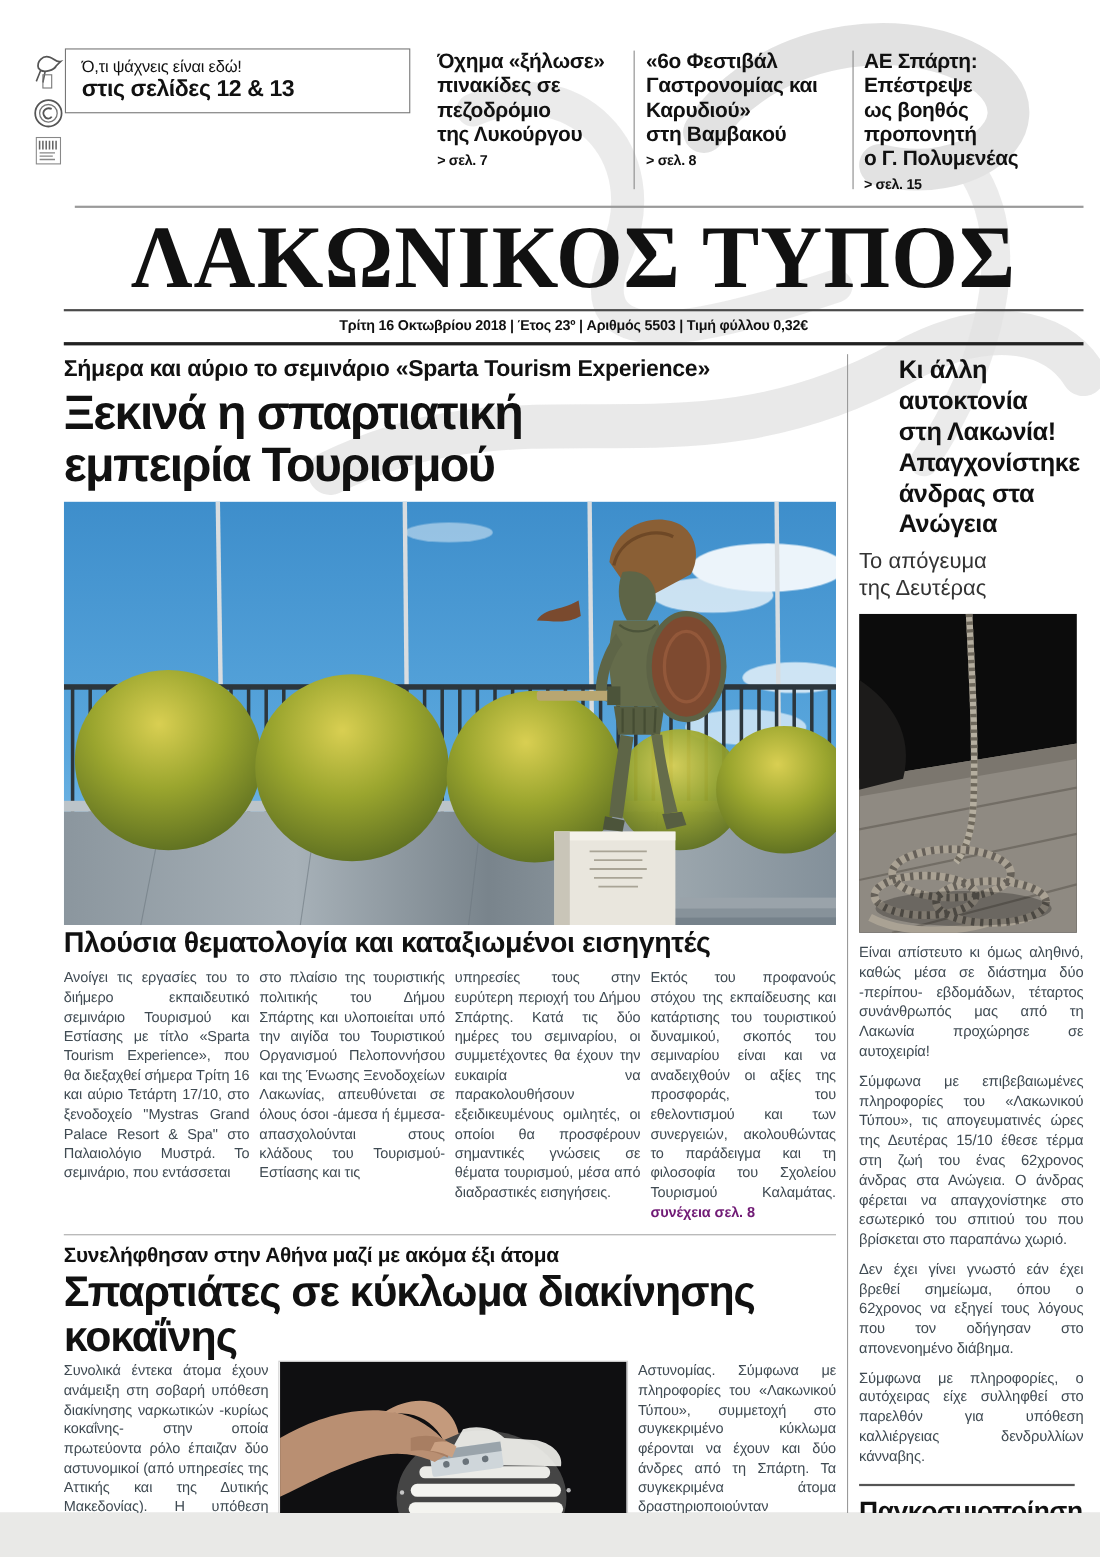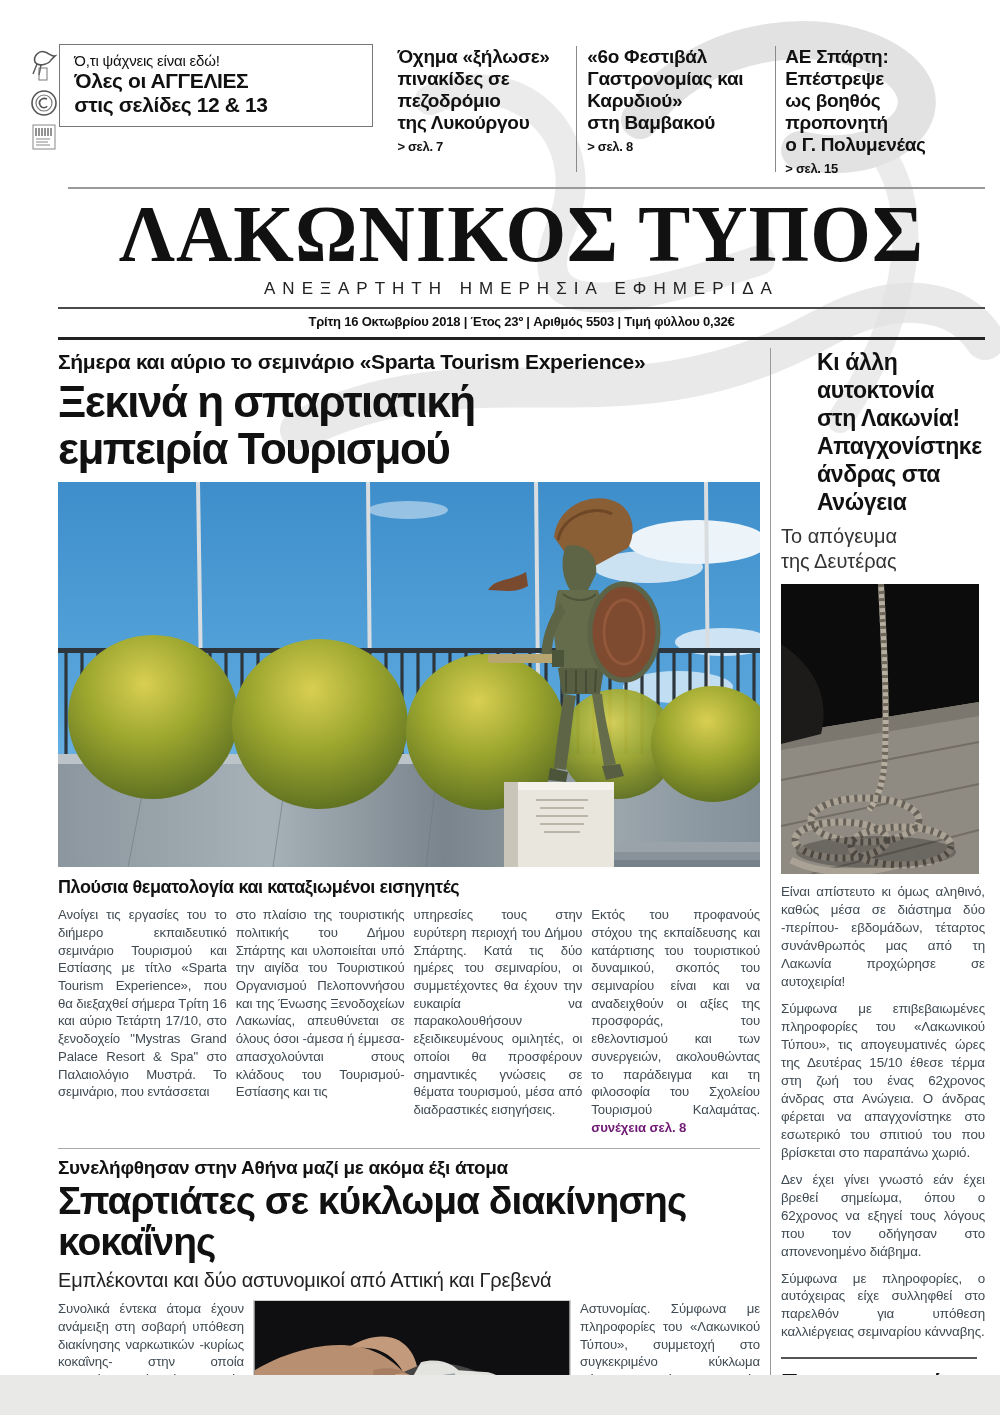--- a/index.html
+++ b/index.html
@@ -34,21 +34,21 @@
 
   
   .content { display:flex; padding:8px 15px 0 58px; }
   .main-col { width:702px; margin-right:10px; }
   .sidebar { width:215px; border-left:1px solid #9a9a9a; padding-left:10px; }
 
   
   .kicker { font-size:21px; font-weight:700; letter-spacing:-.3px; margin-top:2px; }
   .lead-headline { font-size:44px; font-weight:700; line-height:1.07; letter-spacing:-1.5px; white-space:pre-line; margin-top:4px; transform-origin:left top; }
   .lead-photo { margin-top:10px; display:block; }
-  .lead-subhead { font-size:18px; font-weight:700; letter-spacing:-.4px; margin-top:10px; }
+  .lead-subhead { font-size:26px; font-weight:700; letter-spacing:-.4px; }
   .cols4 { display:flex; gap:9px; margin-top:8px; }
   .bodytxt { font-size:13.2px; line-height:1.34; color:#3f4a52; text-align:justify; letter-spacing:-.1px; }
   .cols4 .col { width:169px; }
   .cont { color:#701a75; font-weight:700; }
   .main-divider { height:1px; background:#aaa; margin:12px 0 8px 0; }
 
   
   .crime-kicker { font-size:19px; font-weight:700; letter-spacing:-.3px; }
   .crime-headline { font-size:39px; font-weight:700; letter-spacing:-1px; margin-top:2px; line-height:1.05; }
   .crime-subhead { font-size:20px; font-weight:400; color:#222; margin:6px 0 8px 0; letter-spacing:-.2px; }
@@ -95,41 +95,39 @@
         </svg>
         <svg width="24" height="26" viewBox="0 0 24 26">
           <rect x="1" y="1" width="22" height="24" fill="none" stroke="#888" stroke-width="1"></rect>
           <path d="M4 4 v8 M7 4 v8 M10 4 v8 M13 4 v8 M16 4 v8 M19 4 v8" stroke="#666" stroke-width="1.4"></path>
           <path d="M4 15 h14 M4 18 h12 M4 21 h14" stroke="#888" stroke-width="1.2"></path>
         </svg>
       </div>
 
       <div class="promo-box">
         <div class="promo-line1">Ό,τι ψάχνεις είναι εδώ!</div>
-        <div class="promo-line2">Όλες οι ΑΓΓΕΛΙΕΣ</div>
         <div class="promo-line3">στις σελίδες 12 &amp; 13</div>
       </div>
 
       <div class="teaser teaser-1"><span>Όχημα «ξήλωσε»
 πινακίδες σε πεζοδρόμιο
 της Λυκούργου </span><span class="pgref">&gt; σελ. 7</span></div>
       <div class="vsep"></div>
       <div class="teaser teaser-2"><span>«6ο Φεστιβάλ
 Γαστρονομίας και Καρυδιού»
 στη Βαμβακού </span><span class="pgref">&gt; σελ. 8</span></div>
       <div class="vsep"></div>
       <div class="teaser teaser-3"><span>ΑΕ Σπάρτη: Επέστρεψε
 ως βοηθός προπονητή
 ο Γ. Πολυμενέας </span><span class="pgref">&gt; σελ. 15</span></div>
     </div>
     <div class="rule-under-strip"></div>
 
     <div class="masthead">
       <div class="mast-title">ΛΑΚΩΝΙΚΟΣ ΤΥΠΟΣ</div>
-      <div class="mast-sub">ΑΝΕΞΑΡΤΗΤΗ ΗΜΕΡΗΣΙΑ ΕΦΗΜΕΡΙΔΑ</div>
     </div>
     <div class="rule-a"></div>
     <div class="issue-block">
       <div class="issue-line">Τρίτη 16 Οκτωβρίου 2018 | Έτος 23º | Αριθμός 5503 | Τιμή φύλλου 0,32€</div>
     </div>
     <div class="rule-b"></div>
 
     <div class="content">
       <div class="main-col">
 
@@ -254,21 +252,20 @@
           <div class="col bodytxt">Ανοίγει τις εργασίες του το διήμερο εκπαιδευτικό σεμινάριο Τουρισμού και Εστίασης με τίτλο «Sparta Tourism Experience», που θα διεξαχθεί σήμερα Τρίτη 16 και αύριο Τετάρτη 17/10, στο ξενοδοχείο "Mystras Grand Palace Resort &amp; Spa" στο Παλαιολόγιο Μυστρά.  Το σεμινάριο, που εντάσσεται</div>
           <div class="col bodytxt">στο πλαίσιο της τουριστικής πολιτικής του Δήμου Σπάρτης και υλοποιείται υπό την αιγίδα του Τουριστικού Οργανισμού Πελοποννήσου και της Ένωσης Ξενοδοχείων Λακωνίας, απευθύνεται σε όλους όσοι -άμεσα ή έμμεσα- απασχολούνται στους κλάδους του Τουρισμού-Εστίασης και τις</div>
           <div class="col bodytxt">υπηρεσίες τους στην ευρύτερη περιοχή του Δήμου Σπάρτης.  Κατά τις δύο ημέρες του σεμιναρίου, οι συμμετέχοντες θα έχουν την ευκαιρία να παρακολουθήσουν εξειδικευμένους ομιλητές, οι οποίοι θα προσφέρουν σημαντικές γνώσεις σε θέματα τουρισμού, μέσα από διαδραστικές εισηγήσεις.</div>
           <div class="col bodytxt"><span>Εκτός του προφανούς στόχου της εκπαίδευσης και κατάρτισης του τουριστικού δυναμικού, σκοπός του σεμιναρίου είναι και να αναδειχθούν οι αξίες της προσφοράς, του εθελοντισμού και των συνεργειών, ακολουθώντας το παράδειγμα και τη φιλοσοφία του Σχολείου Τουρισμού Καλαμάτας.</span> <span class="cont">συνέχεια σελ. 8</span></div>
         </div>
 
         <div class="main-divider"></div>
 
         <div class="crime-kicker">Συνελήφθησαν στην Αθήνα μαζί με ακόμα έξι άτομα</div>
         <div class="crime-headline">Σπαρτιάτες σε κύκλωμα διακίνησης κοκαΐνης</div>
-        <div class="crime-subhead">Εμπλέκονται και δύο αστυνομικοί από Αττική και Γρεβενά</div>
 
         <div class="crime-body">
           <div class="crime-left bodytxt">Συνολικά έντεκα άτομα έχουν ανάμειξη στη σοβαρή υπόθεση διακίνησης ναρκωτικών -κυρίως κοκαΐνης- στην οποία πρωτεύοντα ρόλο έπαιζαν δύο αστυνομικοί (από υπηρεσίες της Αττικής και της Δυτικής Μακεδονίας). Η υπόθεση εξιχνιάστηκε μετά από πληροφορίες και μεθοδικές έρευνες που διενήργησε η Διεύθυνση Εσωτερικών υποθέσεων της Ελληνικής</div>
 
           <svg class="crime-photo" width="318" height="196" viewBox="0 0 318 196">
             <rect width="318" height="196" fill="#0b0b0d"></rect>
             <rect width="318" height="196" fill="#16161a" opacity="0.4"></rect>
 
             <g>
               <ellipse cx="185" cy="125" rx="78" ry="62" fill="#e8e8e4" opacity="0.25"></ellipse>
@@ -346,21 +343,21 @@
             <ellipse cx="84" cy="236" rx="54" ry="22"></ellipse>
             <ellipse cx="60" cy="256" rx="46" ry="18"></ellipse>
             <ellipse cx="120" cy="262" rx="50" ry="19"></ellipse>
           </g>
           <ellipse cx="95" cy="268" rx="80" ry="16" fill="#000000" opacity="0.25"></ellipse>
         </svg>
 
         <p class="bodytxt">Είναι απίστευτο κι όμως αληθινό, καθώς μέσα σε διάστημα δύο -περίπου- εβδομάδων, τέταρτος συνάνθρωπός μας από τη Λακωνία προχώρησε σε αυτοχειρία!</p>
         <p class="bodytxt">Σύμφωνα με επιβεβαιωμένες πληροφορίες του «Λακωνικού Τύπου», τις απογευματινές ώρες της Δευτέρας 15/10 έθεσε τέρμα στη ζωή του ένας 62χρονος άνδρας στα Ανώγεια. Ο άνδρας φέρεται να απαγχονίστηκε στο εσωτερικό του σπιτιού του που βρίσκεται στο παραπάνω χωριό.</p>
         <p class="bodytxt">Δεν έχει γίνει γνωστό εάν έχει βρεθεί σημείωμα, όπου ο 62χρονος να εξηγεί τους λόγους  που τον οδήγησαν στο απονενοημένο διάβημα.</p>
-        <p class="bodytxt">Σύμφωνα με πληροφορίες, ο αυτόχειρας είχε συλληφθεί στο παρελθόν για υπόθεση καλλιέργειας σεμιναρίου κάνναβης.</p>
+        <p class="bodytxt">Σύμφωνα με πληροφορίες, ο αυτόχειρας είχε συλληφθεί στο παρελθόν για υπόθεση καλλιέργειας δενδρυλλίων κάνναβης.</p>
 
         <div class="side-divider"></div>
 
         <div>
           <div class="opinion-title">Παγκοσμιοποίηση
 σημαίνει Παγκόσμια
 Δικτατορία</div>
 
         </div>
       </aside>

